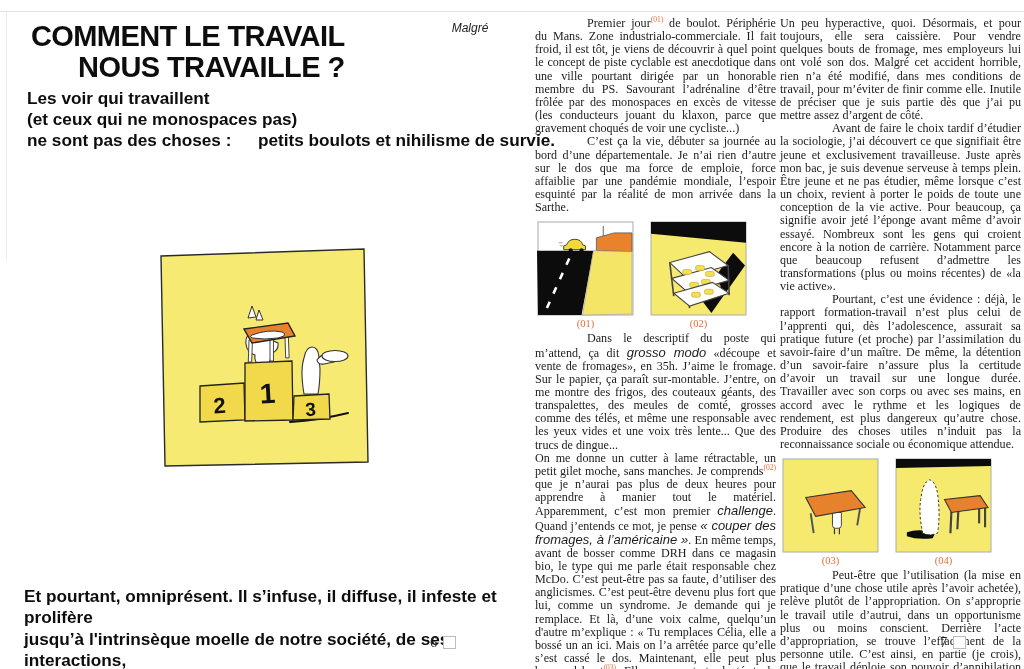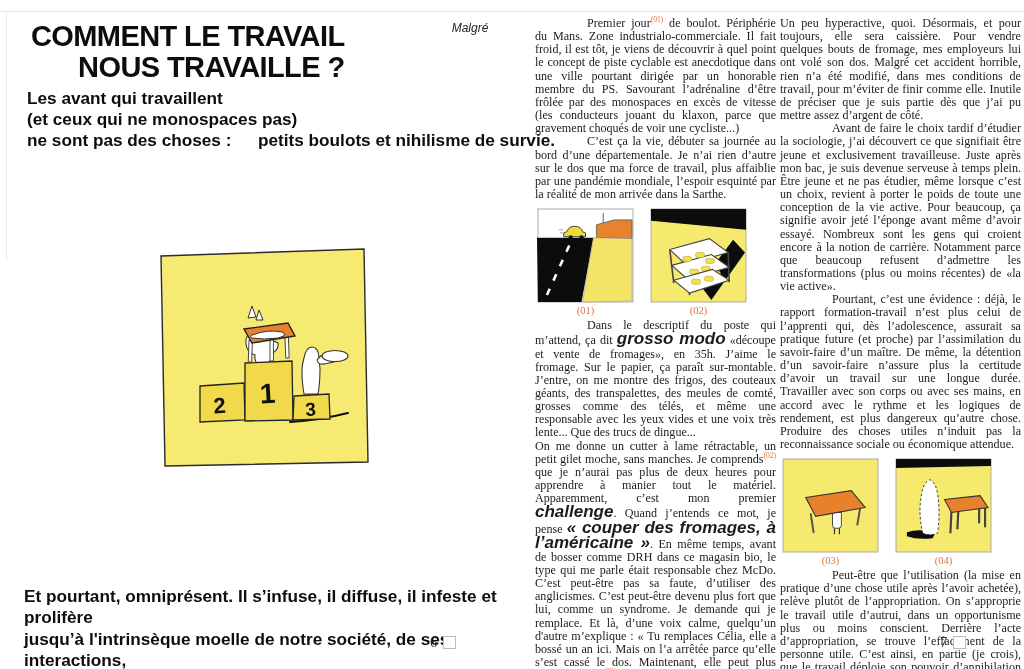--- a/index.html
+++ b/index.html
@@ -48,22 +48,22 @@
   .col{position:absolute;top:17px;width:241px;font-size:12.1px;line-height:13.15px;text-align:justify;}
   .col1{left:535px;}
   .col2{left:780px;}
   .col p{margin:0;}
   .col p.indent{text-indent:52px;}
   sup.fn{
     font-family:"Liberation Serif",serif;color:#e2703a;font-size:7.5px;
     vertical-align:super;line-height:0;letter-spacing:0;
   }
   em.ang{
-    font-family:"Liberation Sans",sans-serif;font-weight:bold;font-style:italic;
-    font-size:17px;
+    font-family:"Liberation Sans",sans-serif;font-weight:normal;font-style:italic;
+    font-size:13px;
   }
 
   
   .figrow{display:flex;gap:16px;margin:7px 0 3px 2px;}
   figure{margin:0;display:flex;flex-direction:column;align-items:center;}
   figure svg{display:block;}
   figcaption{
     margin-top:2px;font-size:10.5px;color:#e2703a;text-align:center;line-height:11px;
   }
 </style>
@@ -75,21 +75,21 @@
   <div class="scanline-left"></div>
 
   <div class="byline">Malgré</div>
 
   <h1 class="title" style="margin:4px;text-align:right;">
     <span>COMMENT LE TRAVAIL</span><br>
     <span>NOUS TRAVAILLE ?</span>
   </h1>
 
   <div class="subtitle">
-    <span>Les avant qui travaillent</span><br>
+    <span>Les voir qui travaillent</span><br>
     <span>(et ceux qui ne monospaces pas)</span><br>
     <span>ne sont pas des choses :</span>
   </div>
   <div class="tagline">petits boulots et nihilisme de survie.</div>
 
   <svg class="main-illo" viewBox="0 0 250 232" aria-hidden="true">
     <path d="M21,20 L224,13 L228,226 L25,230 Z" fill="#f7ea72" stroke="#2b2b2b" stroke-width="1.4"></path>
     <path d="M150,186 Q180,184 208,177" stroke="#111" stroke-width="2" fill="none" stroke-linecap="round"></path>
 
     <path d="M164,158 q-4,-24 0,-36 q2,-11 8,-11 q6,0 7,10 l1,12 q0,14 -2,25 Z" fill="#ffffff" stroke="#333" stroke-width="1.1"></path>
@@ -123,21 +123,21 @@
     
   </div>
 
   <div class="pagenum left">
     <span>6</span>
     <span class="sq"></span>
   </div>
 
   <div class="col col1">
     <p class="indent"><span>Premier jour</span><sup class="fn">(01)</sup><span> de boulot. Périphérie du Mans. Zone industrialo-commerciale. Il fait froid, il est tôt, je viens de découvrir à quel point le concept de piste cyclable est anecdotique dans une ville pourtant dirigée par un honorable membre du PS. Savourant l’adrénaline d’être frôlée par des monospaces en excès de vitesse (les conducteurs jouant du klaxon, parce que gravement choqués de voir une cycliste...)</span></p>
-    <p class="indent"><span>C’est ça la vie, débuter sa journée au bord d’une départementale. Je n’ai rien d’autre sur le dos que ma force de travail, plus affaiblie par une pandémie mondiale, l’espoir esquinté par la réalité de mon arrivée dans la Sarthe.</span></p>
+    <p class="indent"><span>C’est ça la vie, débuter sa journée au bord d’une départementale. Je n’ai rien d’autre sur le dos que ma force de emploie, force affaiblie par une pandémie mondiale, l’espoir esquinté par la réalité de mon arrivée dans la Sarthe.</span></p>
 
     <div class="figrow">
       <figure>
         <svg width="97" height="95" viewBox="0 0 98 96" aria-hidden="true">
           <rect x="1" y="1" width="96" height="94" fill="#ffffff" stroke="#aaaaaa" stroke-width="1"></rect>
           <line x1="67" y1="5" x2="67" y2="30" stroke="#888" stroke-width="1.3"></line>
           <path d="M60,30 L60,17 L78,12 L96,12 L96,31 Z" fill="#e8822d" stroke="#555" stroke-width="0.8"></path>
           <path d="M30,24 q2,-5.5 8,-5.5 q7,0 8,5.5 l3,1.2 v3.8 h-22 v-3.8 Z" fill="#f2d83a" stroke="#333" stroke-width="0.9"></path>
           <circle cx="34" cy="29.6" r="2" fill="#111"></circle>
           <circle cx="45" cy="29.6" r="2" fill="#111"></circle>

